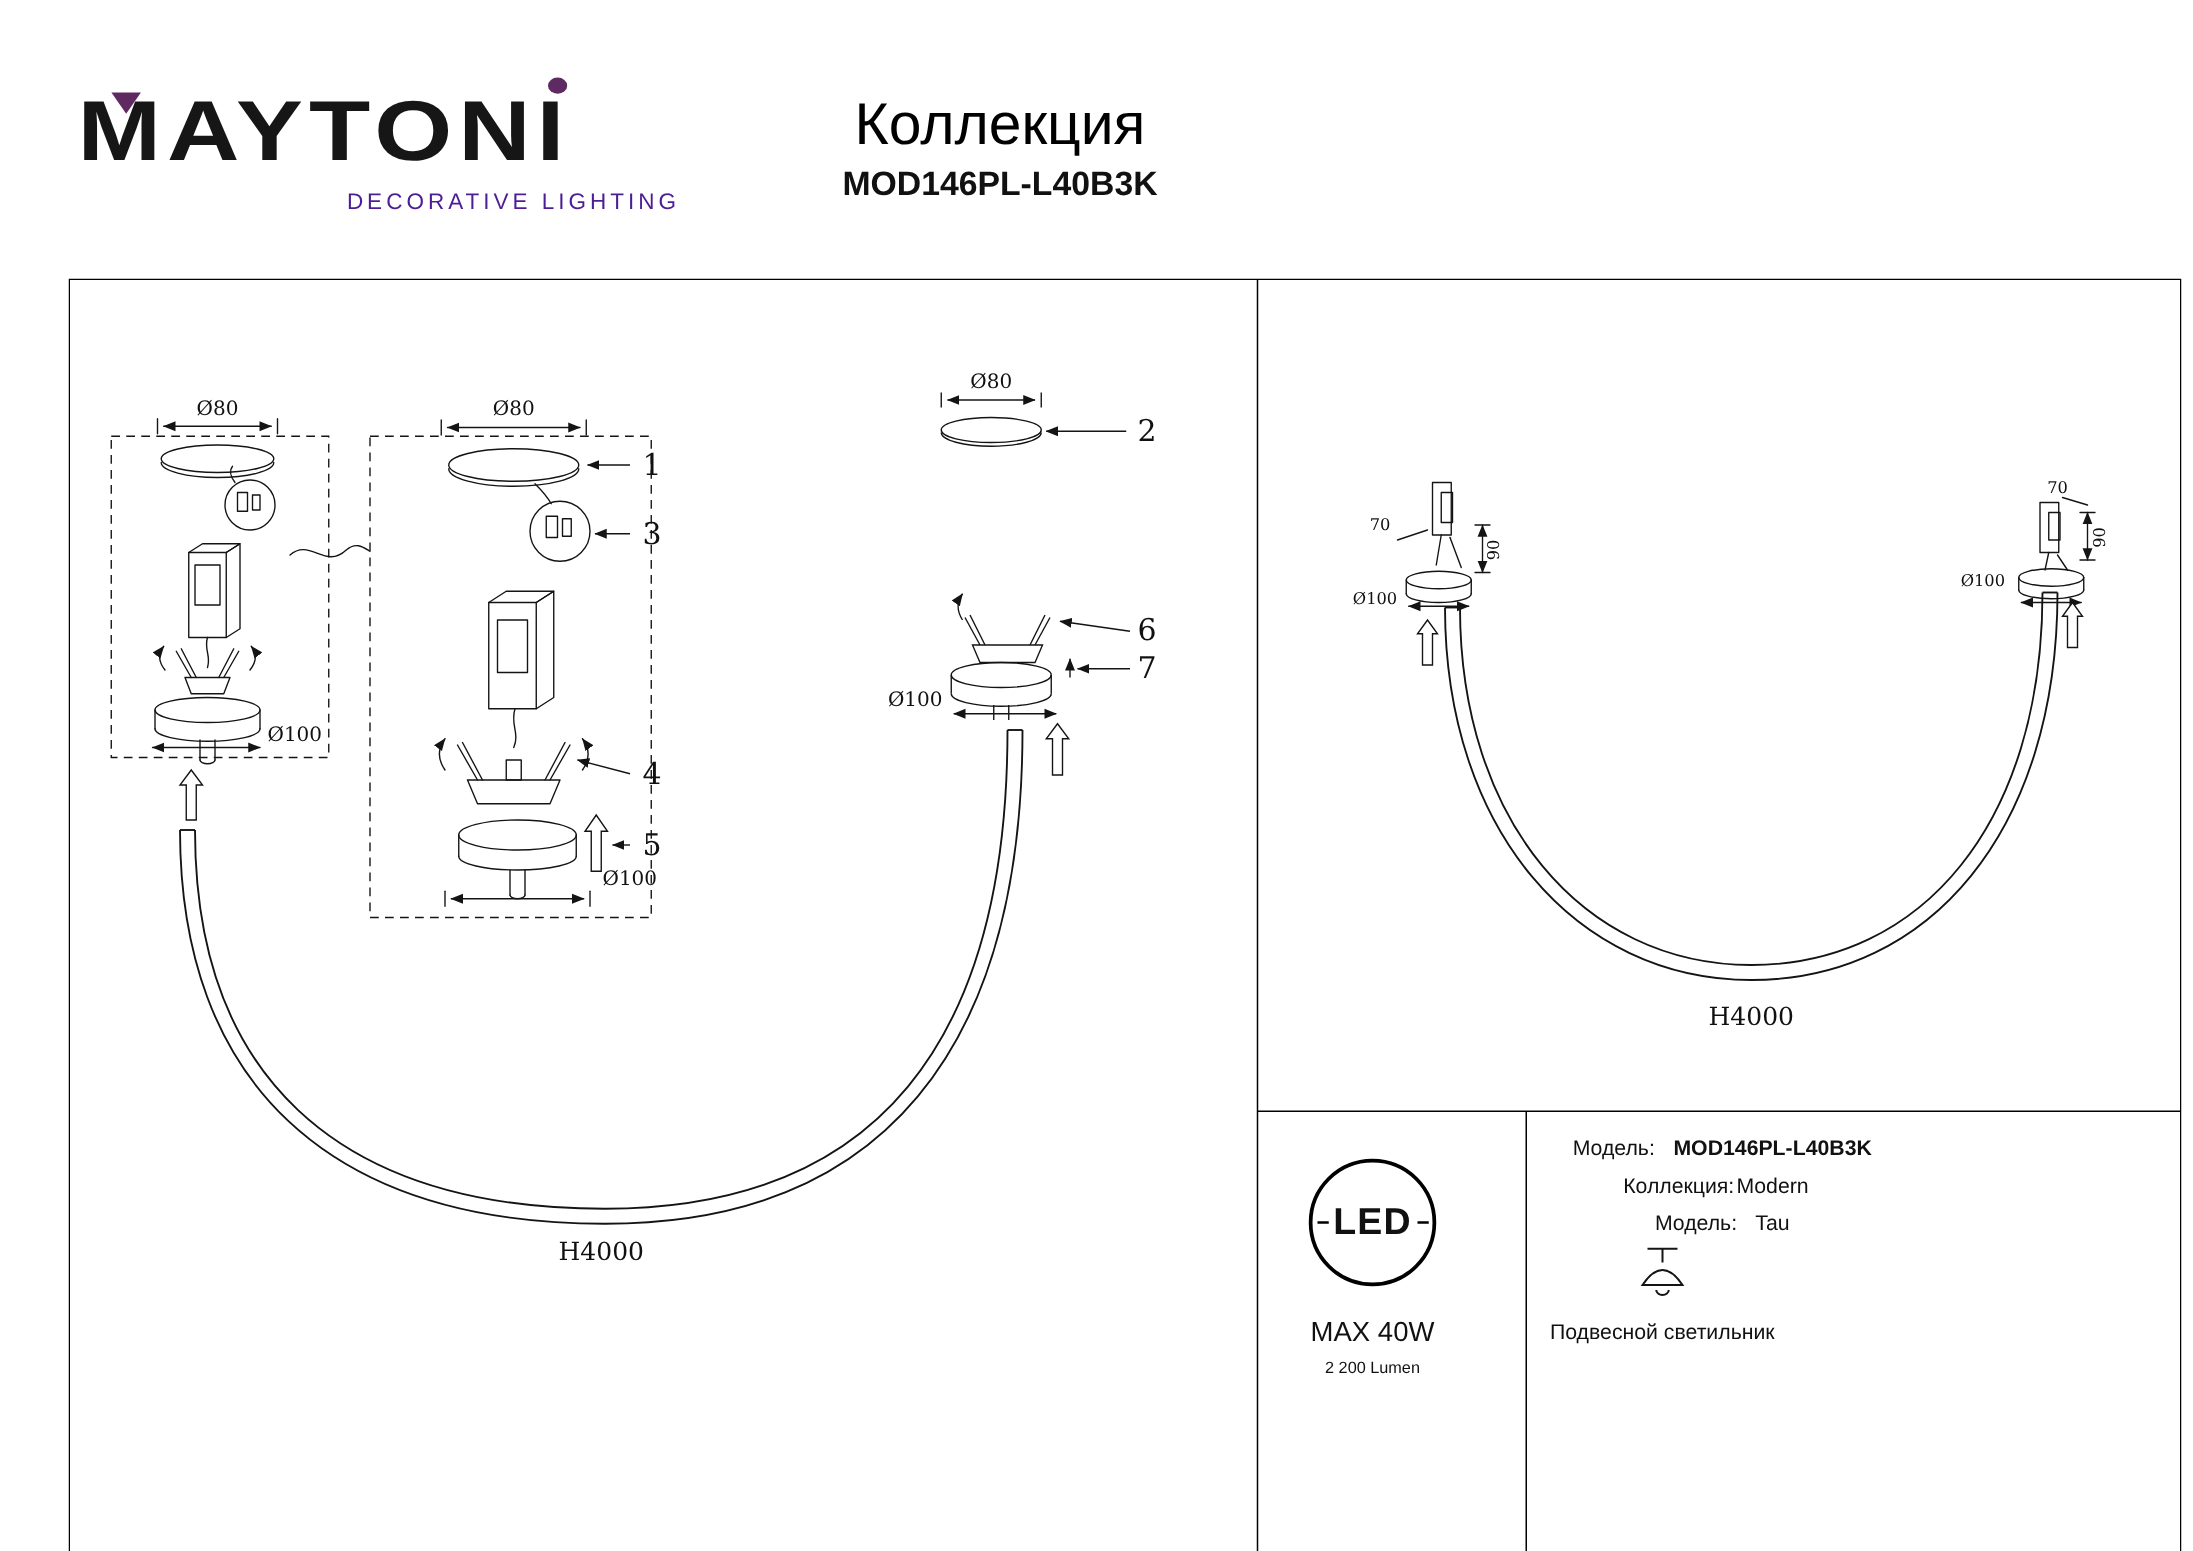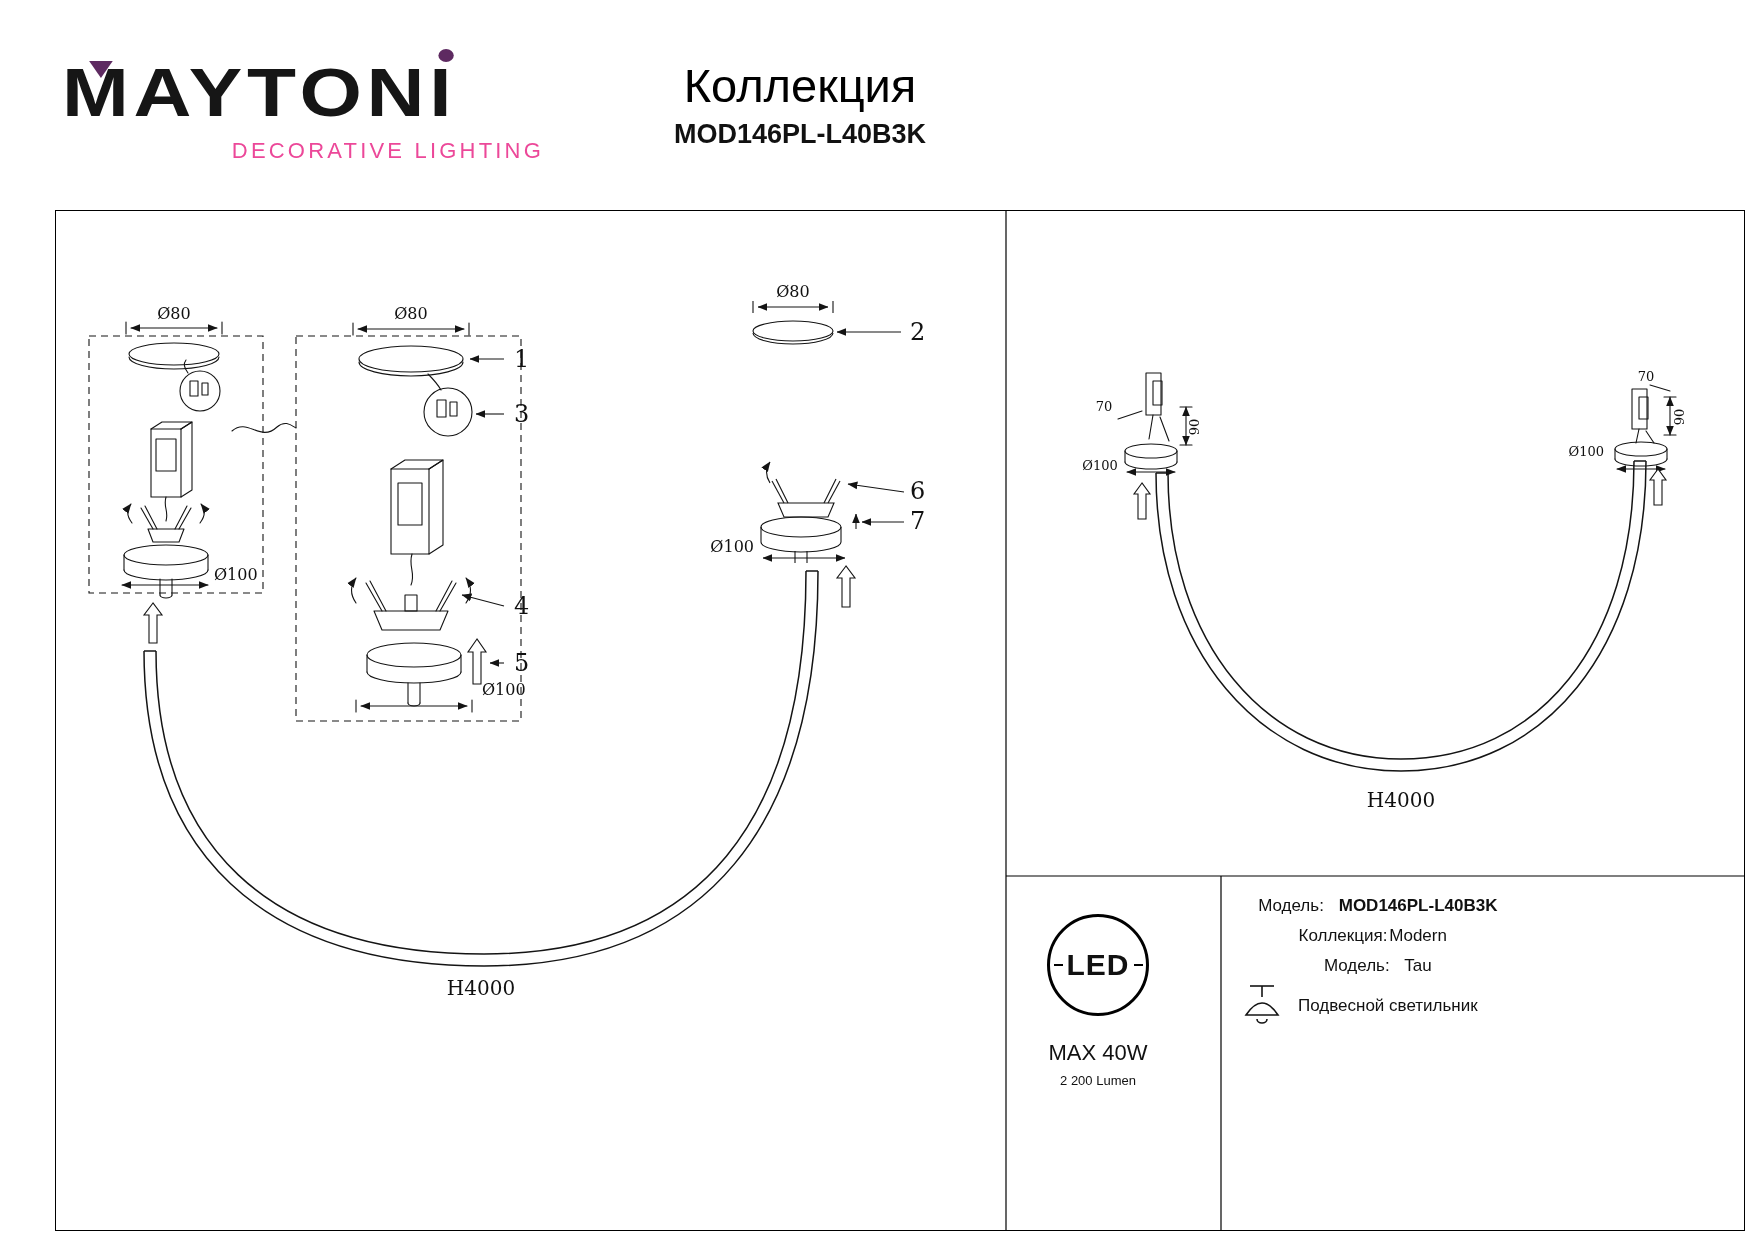--- a/index.html
+++ b/index.html
@@ -1,27 +1,27 @@
 <!DOCTYPE html>
 <html><head>
 <meta charset="utf-8">
 <style>
   html,body{margin:0;padding:0;}
   body{width:1754px;height:1241px;position:relative;background:#ffffff;overflow:hidden;
        font-family:"Liberation Sans",sans-serif;color:#111;}
-  .page{position:absolute;inset:0;}
+  .page{position:absolute;inset:0;margin-top:13px;}
 
   
   .logo-block{position:absolute;left:62px;top:58px;}
   .logo-text{position:relative;display:inline-block;font-weight:bold;font-size:68px;line-height:1;
              letter-spacing:4px;color:#161616;transform:scaleX(1.18);transform-origin:left top;white-space:nowrap;}
   .m-tri{position:absolute;left:23px;top:3px;width:0;height:0;
          border-left:10px solid transparent;border-right:10px solid transparent;border-top:17px solid #5e2a61;}
   .i-dot{position:absolute;right:2px;top:-9px;width:13px;height:13px;border-radius:50%;background:#5e2a61;}
-  .logo-sub{margin-top:12px;width:482px;text-align:right;font-size:22px;letter-spacing:3.2px;color:#ec4899;}
+  .logo-sub{margin-top:12px;width:482px;text-align:right;font-size:18px;letter-spacing:3.2px;color:#4c1d95;}
 
   .title-block{position:absolute;left:600px;top:58px;width:400px;text-align:center;}
   .doc-title{font-size:47px;color:#000;}
   .doc-model{font-size:27px;font-weight:bold;margin-top:6px;}
 
   
   .main{position:absolute;left:55px;top:210px;width:1688px;height:1019px;border:1px solid #000;}
   .main > svg{position:absolute;left:0;top:0;}
 
   text{fill:#111;stroke:none;}
@@ -37,21 +37,21 @@
   .led-circle::before,.led-circle::after{content:"";display:block;width:9px;height:2.5px;background:#000;}
   .led-circle::before{margin-right:4px;}
   .led-circle::after{margin-left:4px;}
   .led-power{margin-top:24px;font-size:22px;}
   .led-lumen{margin-top:7px;font-size:13px;}
 
   .spec-rows{position:absolute;left:1192px;top:680px;font-size:17px;}
   .spec-row{height:30px;line-height:30px;white-space:nowrap;text-align:center;}
   .spec-label{display:inline-block;width:86px;}
   .bold{font-weight:bold;}
-  .type-row{position:absolute;left:1184px;top:772px;display:flex;align-items:center;gap:14px;font-size:17px;white-space:nowrap;}
+  .type-row{position:absolute;left:1184px;top:772px;display:flex;align-items:center;gap:14px;font-size:17px;white-space:nowrap;flex-direction:column;}
   .type-row svg{flex:0 0 auto;}
 </style>
 </head>
 <body>
 
 <div class="page">
 
   <div class="logo-block">
     <div class="logo-text">
       <span>MAYTONI</span>

